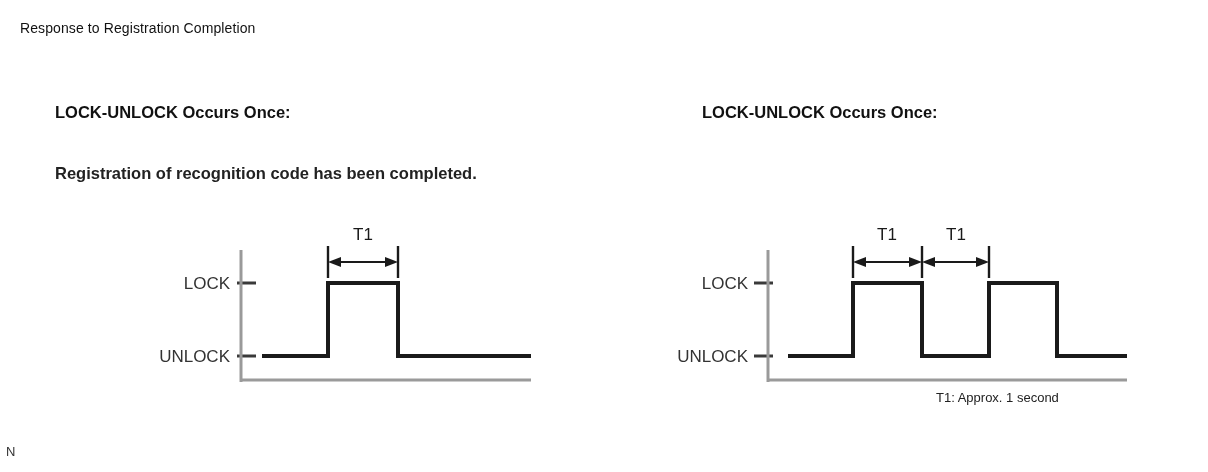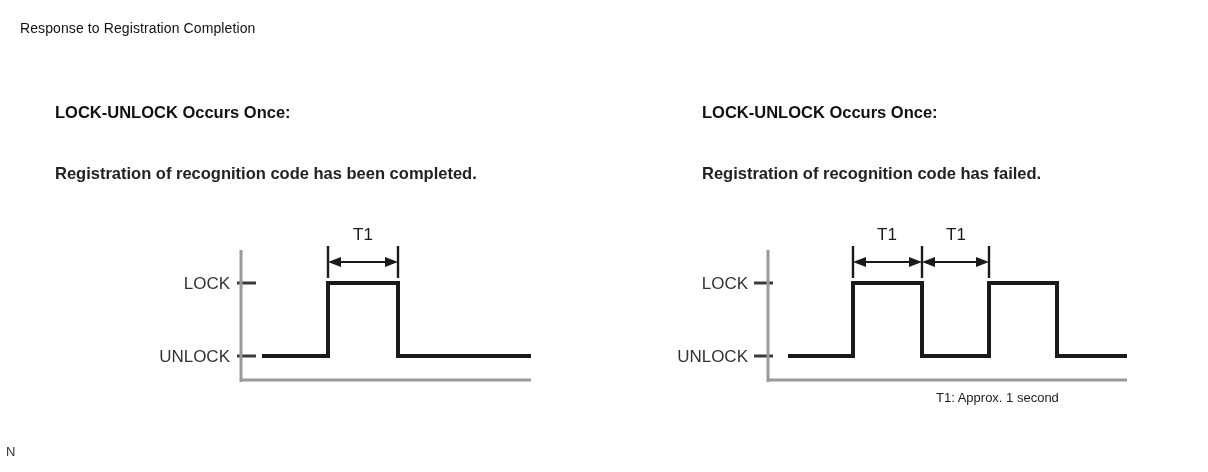--- a/index.html
+++ b/index.html
@@ -139,21 +139,20 @@
 
       <text class="t-label" x="263" y="30" text-anchor="middle">T1</text>
     </svg>
   </div>
 </div>
 
 <div class="panel right">
 
   <div class="panel-heading">LOCK-UNLOCK Occurs Once:</div>
 
-  <div class="panel-desc">Registration of recognition code has failed.</div>
 </div>
 
 <div class="waveform right">
   <svg class="wf-svg" width="540" height="190" viewBox="0 0 540 190">
 
     <text class="axis-label" x="128" y="79" text-anchor="end">LOCK</text>
     <text class="axis-label" x="128" y="152" text-anchor="end">UNLOCK</text>
 
     <line class="tick-line" x1="134" y1="73" x2="153" y2="73"></line>
     <line class="tick-line" x1="134" y1="146" x2="153" y2="146"></line>

